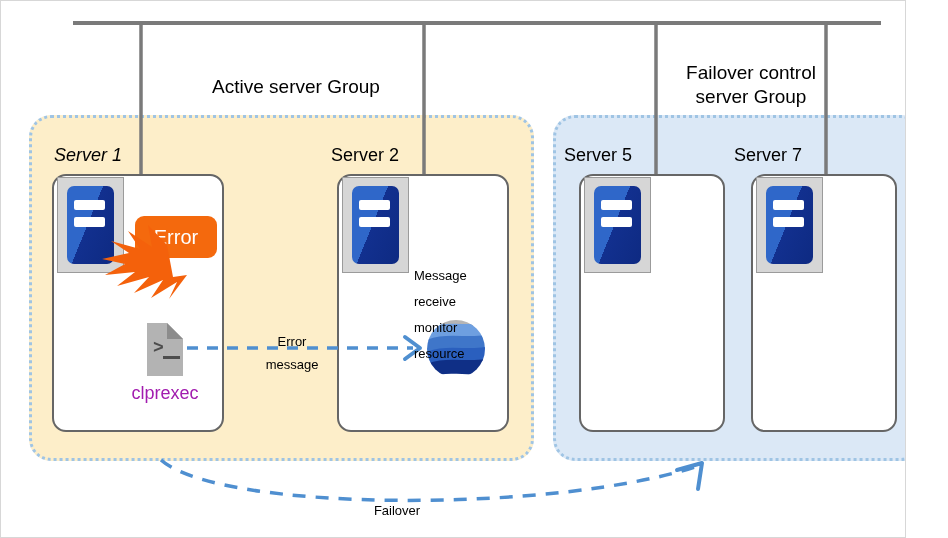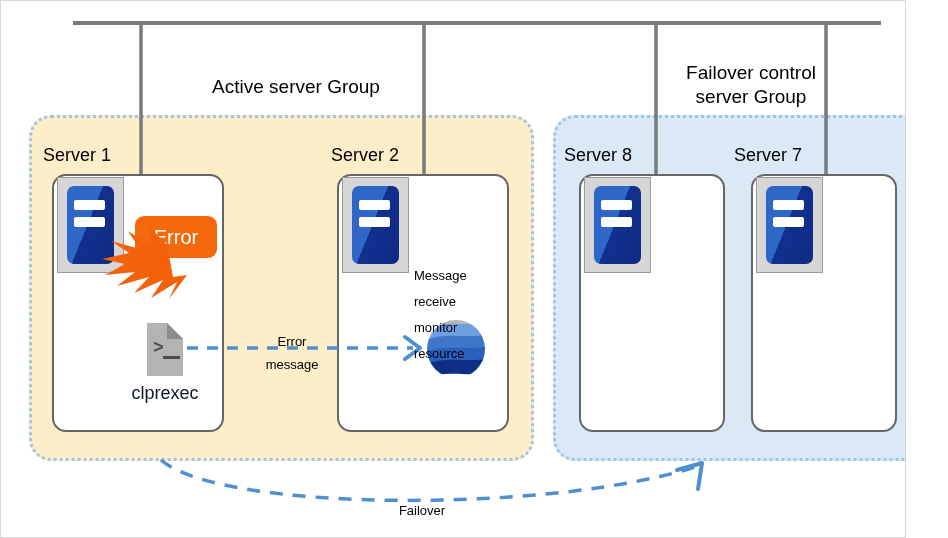--- a/index.html
+++ b/index.html
@@ -98,21 +98,21 @@
     border-radius: 9px;
     color: #ffffff;
     font-size: 20px;
     display: flex;
     align-items: center;
     justify-content: center;
   }
   .icon-caption {
     position: absolute;
     font-size: 18px;
-    color: #0f172a;
+    color: #a21caf;
     text-align: center;
     white-space: pre;
   }
 </style>
 </head>
 <body>
 
 <div id="canvas">
 
   <div class="group-box group-active" style="left:28px; top:114px; width:505px; height:346px;"></div>
@@ -127,23 +127,23 @@
       <line x1="423" y1="22" x2="423" y2="200"></line>
       <line x1="655" y1="22" x2="655" y2="275"></line>
       <line x1="825" y1="22" x2="825" y2="275"></line>
     </g>
   </svg>
 
   <div class="lbl group-label" style="left:180px; top:74px; width:230px;">Active server Group</div>
   <div class="lbl group-label" style="left: 660px; top: 60px; width: 180px; white-space: pre-line;">Failover control
 server Group</div>
 
-  <div class="lbl server-label" style="left:42px; top:143px; width:90px; text-align:left;">Server 1</div>
+  <div class="lbl server-label" style="left:42px; top:143px; width:90px; text-align:center;font-style:italic;">Server 1</div>
   <div class="lbl server-label" style="left:330px; top:143px; width:90px; text-align:left;">Server 2</div>
-  <div class="lbl server-label" style="left:563px; top:143px; width:90px; text-align:left;">Server 8</div>
+  <div class="lbl server-label" style="left:563px; top:143px; width:90px; text-align:left;">Server 5</div>
   <div class="lbl server-label" style="left:733px; top:143px; width:90px; text-align:left;">Server 7</div>
 
   <div class="server-card" style="left:51px; top:173px; width:172px; height:258px;"></div>
   <div class="server-card" style="left:336px; top:173px; width:172px; height:258px;"></div>
   <div class="server-card" style="left:578px; top:173px; width:146px; height:258px;"></div>
   <div class="server-card" style="left:750px; top:173px; width:146px; height:258px;"></div>
 
   <div class="srv-icon" style="left:56px; top:176px; width:67px; height:96px;">
     <div class="srv-unit">
       <div class="srv-bar b1"></div>
@@ -220,15 +220,15 @@
 message</span>
   </div>
 
   <div class="lbl" style="left:413px; top:210px; width:100px; text-align:left; line-height:26px;">
     <span style="display: block; white-space: pre-line;">Message
 receive
 monitor
 resource</span>
   </div>
 
-  <div class="lbl" style="left:361px; top:498px; width:120px;">Failover</div>
+  <div class="lbl" style="left:336px; top:498px; width:120px;">Failover</div>
 
 </div>
 
 </body></html>

